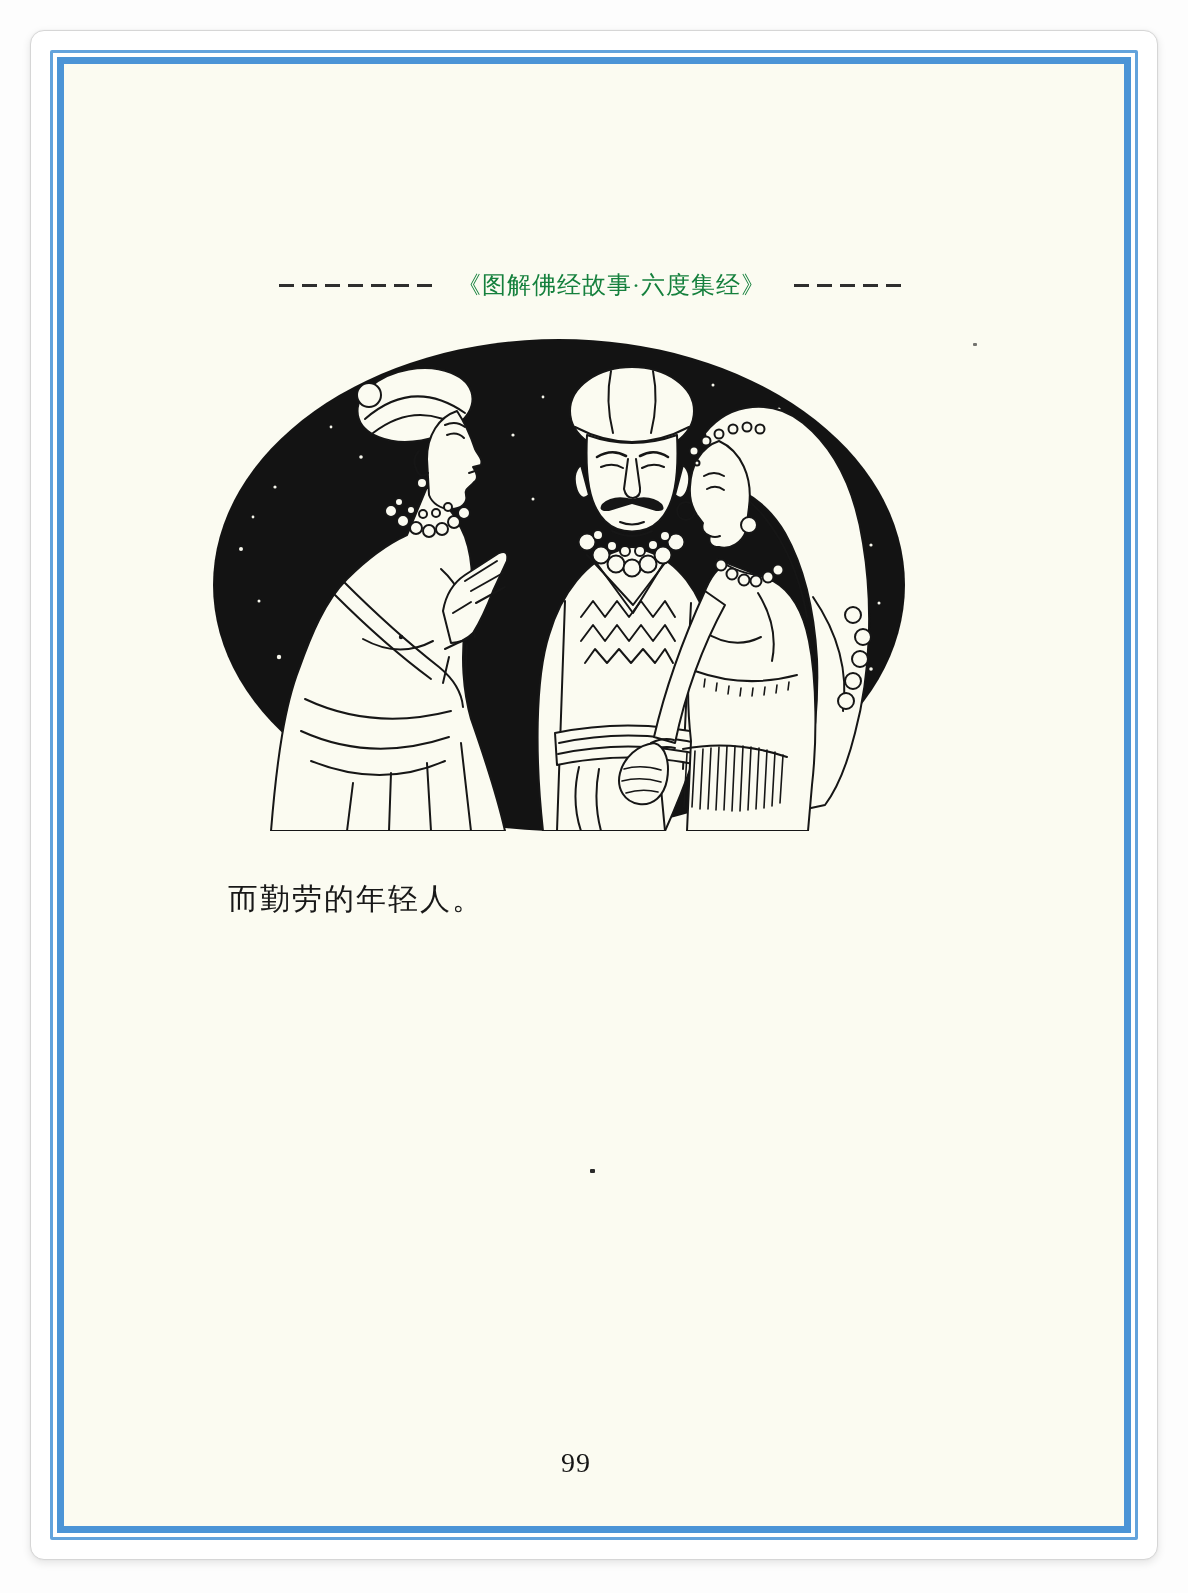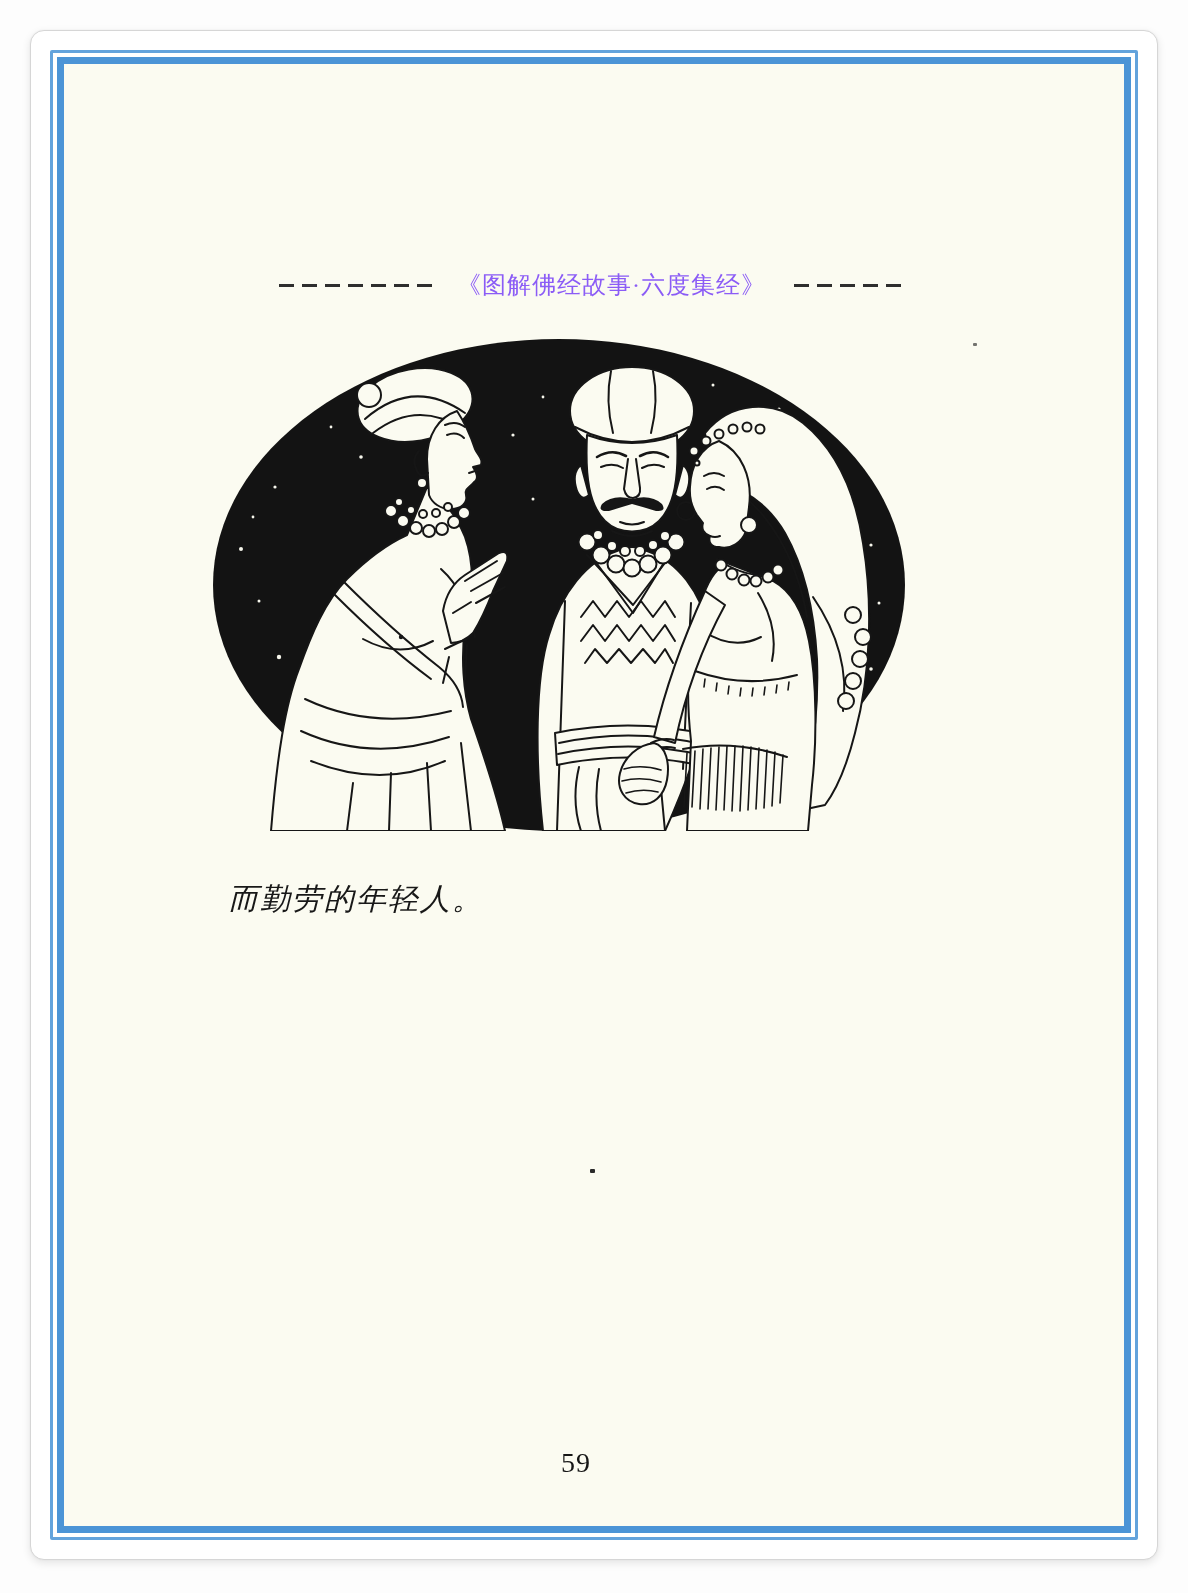--- a/index.html
+++ b/index.html
@@ -30,29 +30,29 @@
     position:absolute;top:204px;left:0;right:0;height:34px;
     display:flex;align-items:center;justify-content:center;
   }
   .dash{
     height:3px;
     background:repeating-linear-gradient(90deg,#2e2e2e 0 15px,rgba(0,0,0,0) 15px 23px);
   }
   .dash-left{width:160px;margin-right:18px;}
   .dash-right{width:115px;margin-left:28px;}
   .title{
-    font-size:24px;letter-spacing:1px;color:#8b5cf6;font-weight:500;
+    font-size:24px;letter-spacing:1px;color:#15803d;font-weight:500;
     white-space:nowrap;
   }
   .illus{position:absolute;left:149px;top:275px;width:693px;height:492px;}
   .line{
     position:absolute;margin:0;font-size:30px;letter-spacing:2px;
     color:#181818;font-weight:500;white-space:nowrap;
   }
-  .line1{left:164px;top:815px;font-style:italic;}
+  .line1{left:164px;top:815px;}
   .line2{left:225px;top:859px;}
   .speck{position:absolute;background:#2a2a2a;border-radius:1px;}
   .speck1{left:526px;top:1105px;width:5px;height:4px;}
   .speck2{left:909px;top:279px;width:4px;height:3px;opacity:.65;}
   .pagenum{
     position:absolute;top:1383px;left:0;right:0;text-align:center;
     transform:translateX(-18px);
     font-size:28px;letter-spacing:1px;color:#161616;font-weight:500;
   }
 </style>
@@ -235,19 +235,19 @@
                   <circle cx="565" cy="231" r="5.5" fill="#fbfbf1"></circle>
               </g>
             </g>
           </svg>
 
           <p class="line line1">而勤劳的年轻人。</p>
 
           <span class="speck speck1"></span>
           <span class="speck speck2"></span>
 
-          <div class="pagenum">59</div>
+          <div class="pagenum">99</div>
 
         </div>
       </div>
     </div>
   </div>
 </div>
 
 </body></html>

